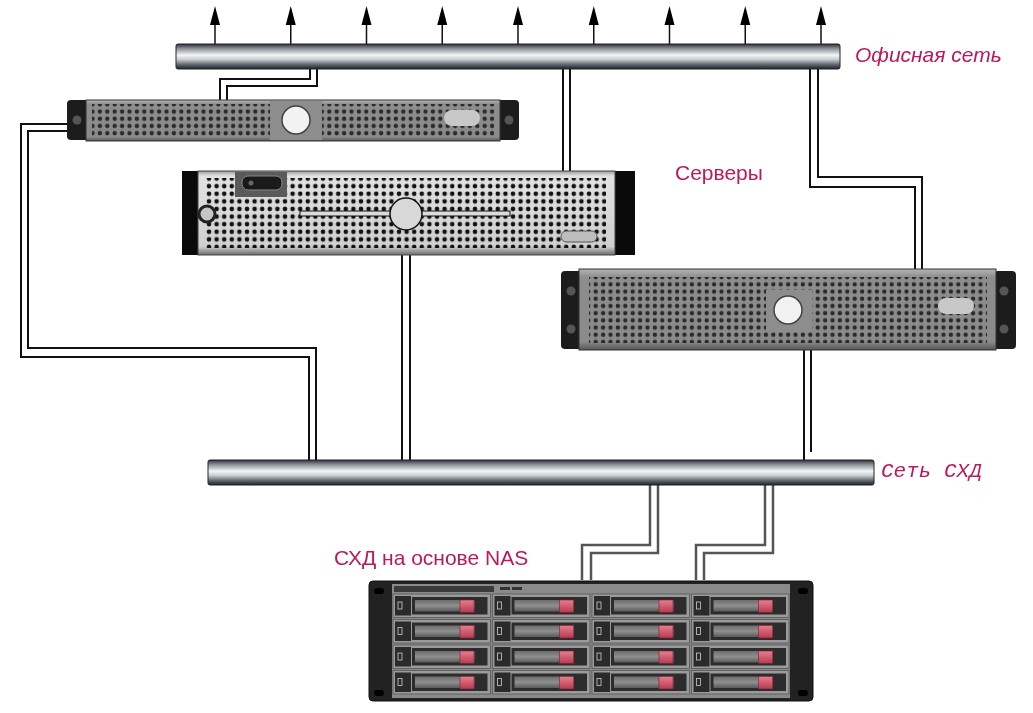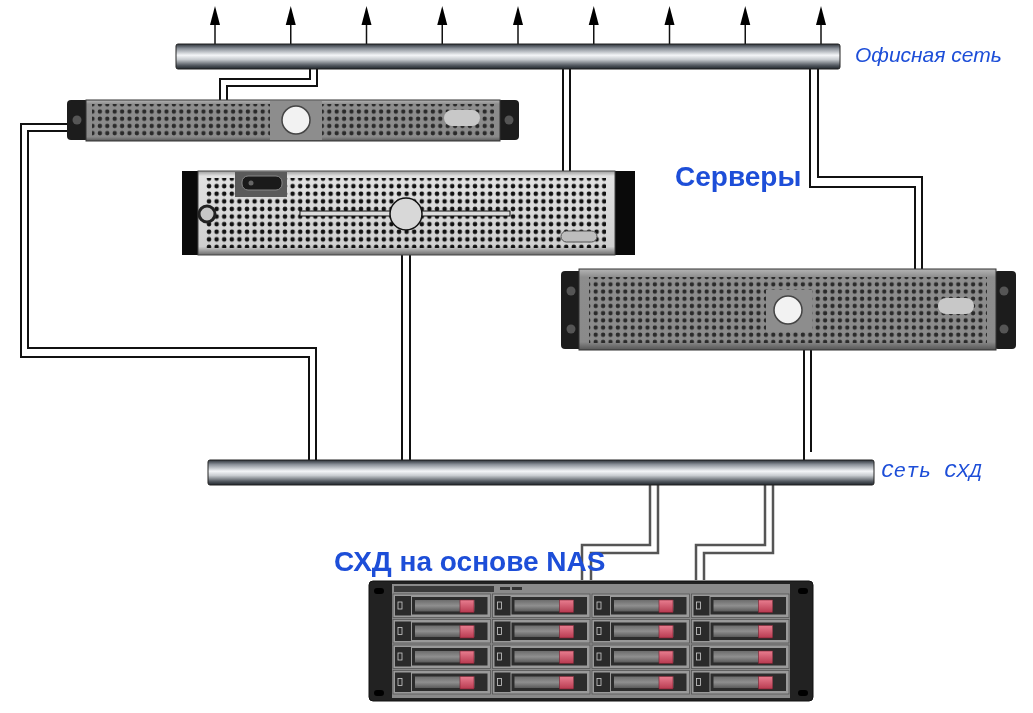--- a/index.html
+++ b/index.html
@@ -1,20 +1,20 @@
 <!DOCTYPE html>
 <html><head>
 <meta charset="utf-8">
 <style>
   html, body { margin: 0; padding: 0; background: #ffffff; }
   body { width: 1033px; height: 713px; position: relative; overflow: hidden; font-family: "Liberation Sans", sans-serif; }
   #diagram { position: absolute; left: 0; top: 0; }
-  .label { position: absolute; white-space: nowrap; color: #1d4ed8; }
+  .label { position: absolute; white-space: nowrap; color: #be185d; }
   .net-label { font-style: italic; font-size: 21px; }
-  .group-label { font-weight: bold; font-size: 28px; }
+  .group-label { font-weight: normal; font-size: 21px; }
 </style>
 </head>
 <body>
 
 <svg id="diagram" width="1033" height="713" viewBox="0 0 1033 713" xmlns="http://www.w3.org/2000/svg">
   <defs>
     <linearGradient id="busGrad" x1="0" y1="0" x2="0" y2="1">
       <stop offset="0" stop-color="#2b3138"></stop>
       <stop offset="0.18" stop-color="#8a9098"></stop>
       <stop offset="0.45" stop-color="#f4f6f8"></stop>

